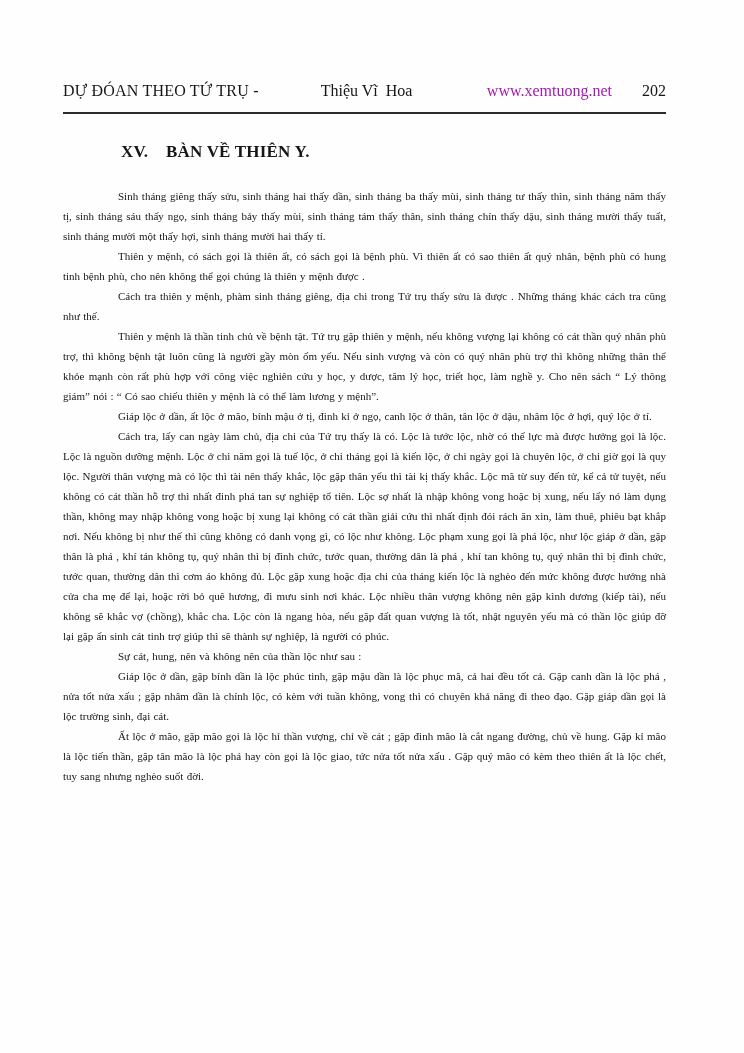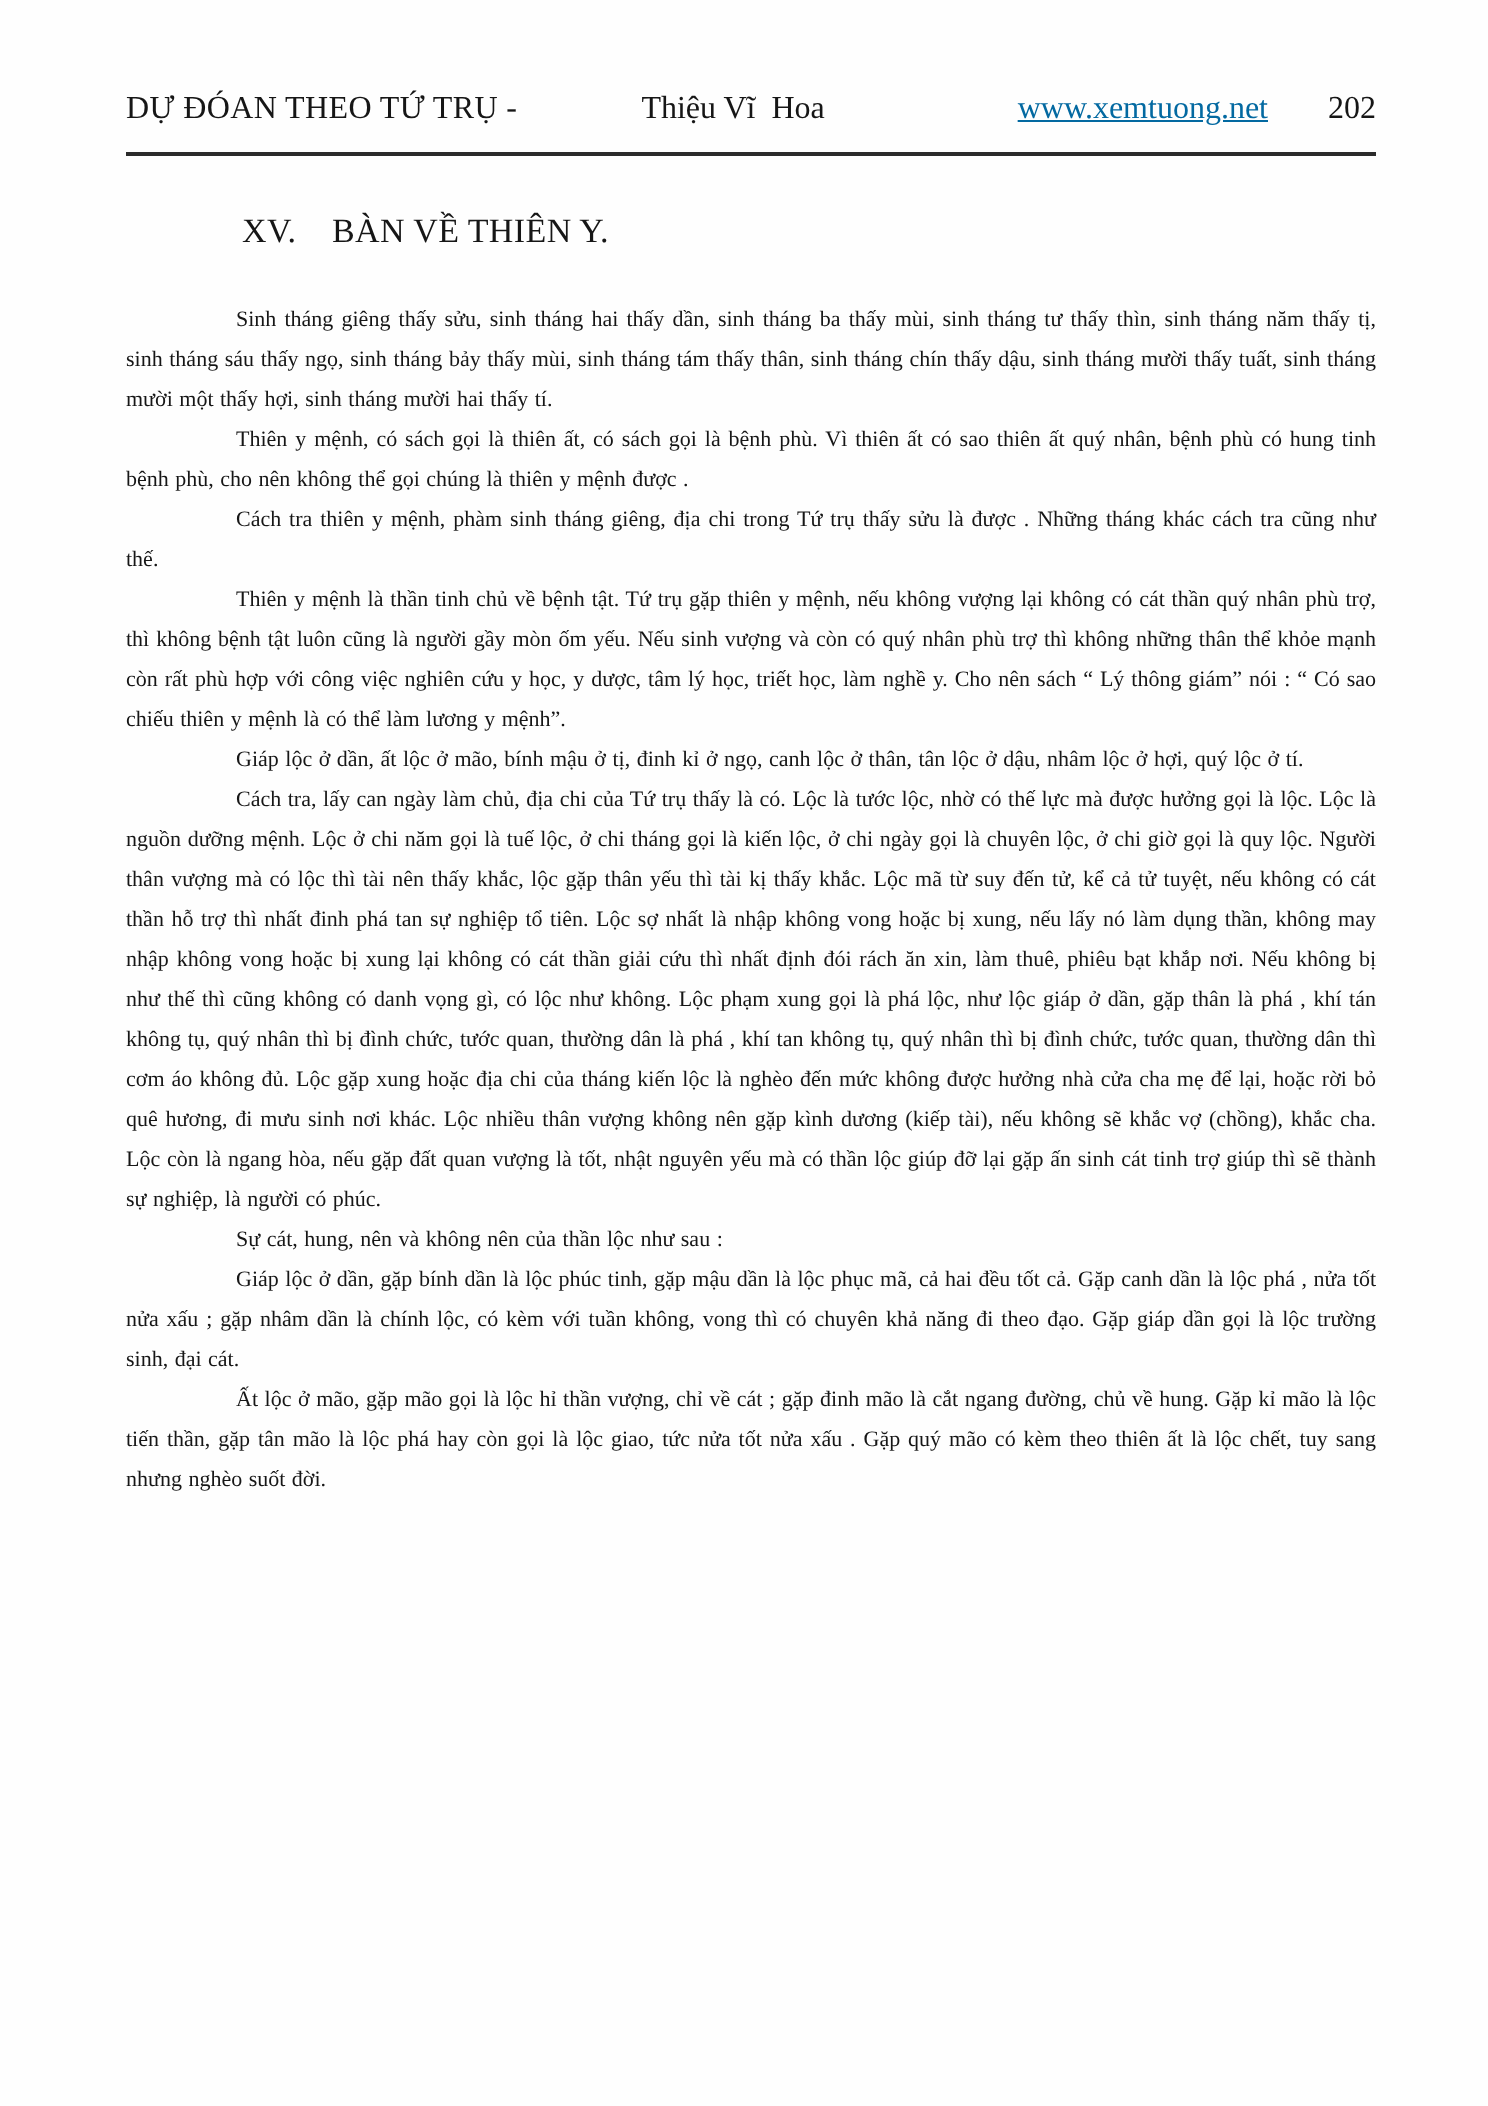--- a/index.html
+++ b/index.html
@@ -9,46 +9,46 @@
   }
   .page {
     position: relative;
     width: 744px;
     height: 1053px;
     margin: 0 auto;
     background: #fefefe;
     color: #161616;
     font-family: "Liberation Serif", "DejaVu Serif", serif;
     box-sizing: border-box;
-    padding: 45px 56px 0 63px;
+    padding: 45px 78px 0 63px;
     overflow: hidden;
   }
   .page-header {
     display: flex;
     align-items: baseline;
     font-size: 16px;
     line-height: 20px;
     white-space: pre;
   }
   .book-title { letter-spacing: 0.2px; }
   .author { margin-left: 62px; }
   .spacer { flex: 1 1 auto; }
   .website {
-    text-decoration: underline;
-    color: #0369a1;
+    color: #a21caf;
     cursor: pointer;
+    margin-top: 36px;
   }
   .page-number { margin-left: 30px; }
   .header-rule {
     border: none;
     border-top: 2px solid #2b2b2b;
     margin: 11px 0 0 0;
   }
   .section-title {
-    font-weight: normal;
+    font-weight: bold;
     font-size: 17px;
     line-height: 20px;
     white-space: pre-wrap;
     letter-spacing: 0.2px;
   }
   .section-title.indented {
     margin: 28px 0 24px 0;
     padding-left: 58px;
   }
   .section-title.flush {

